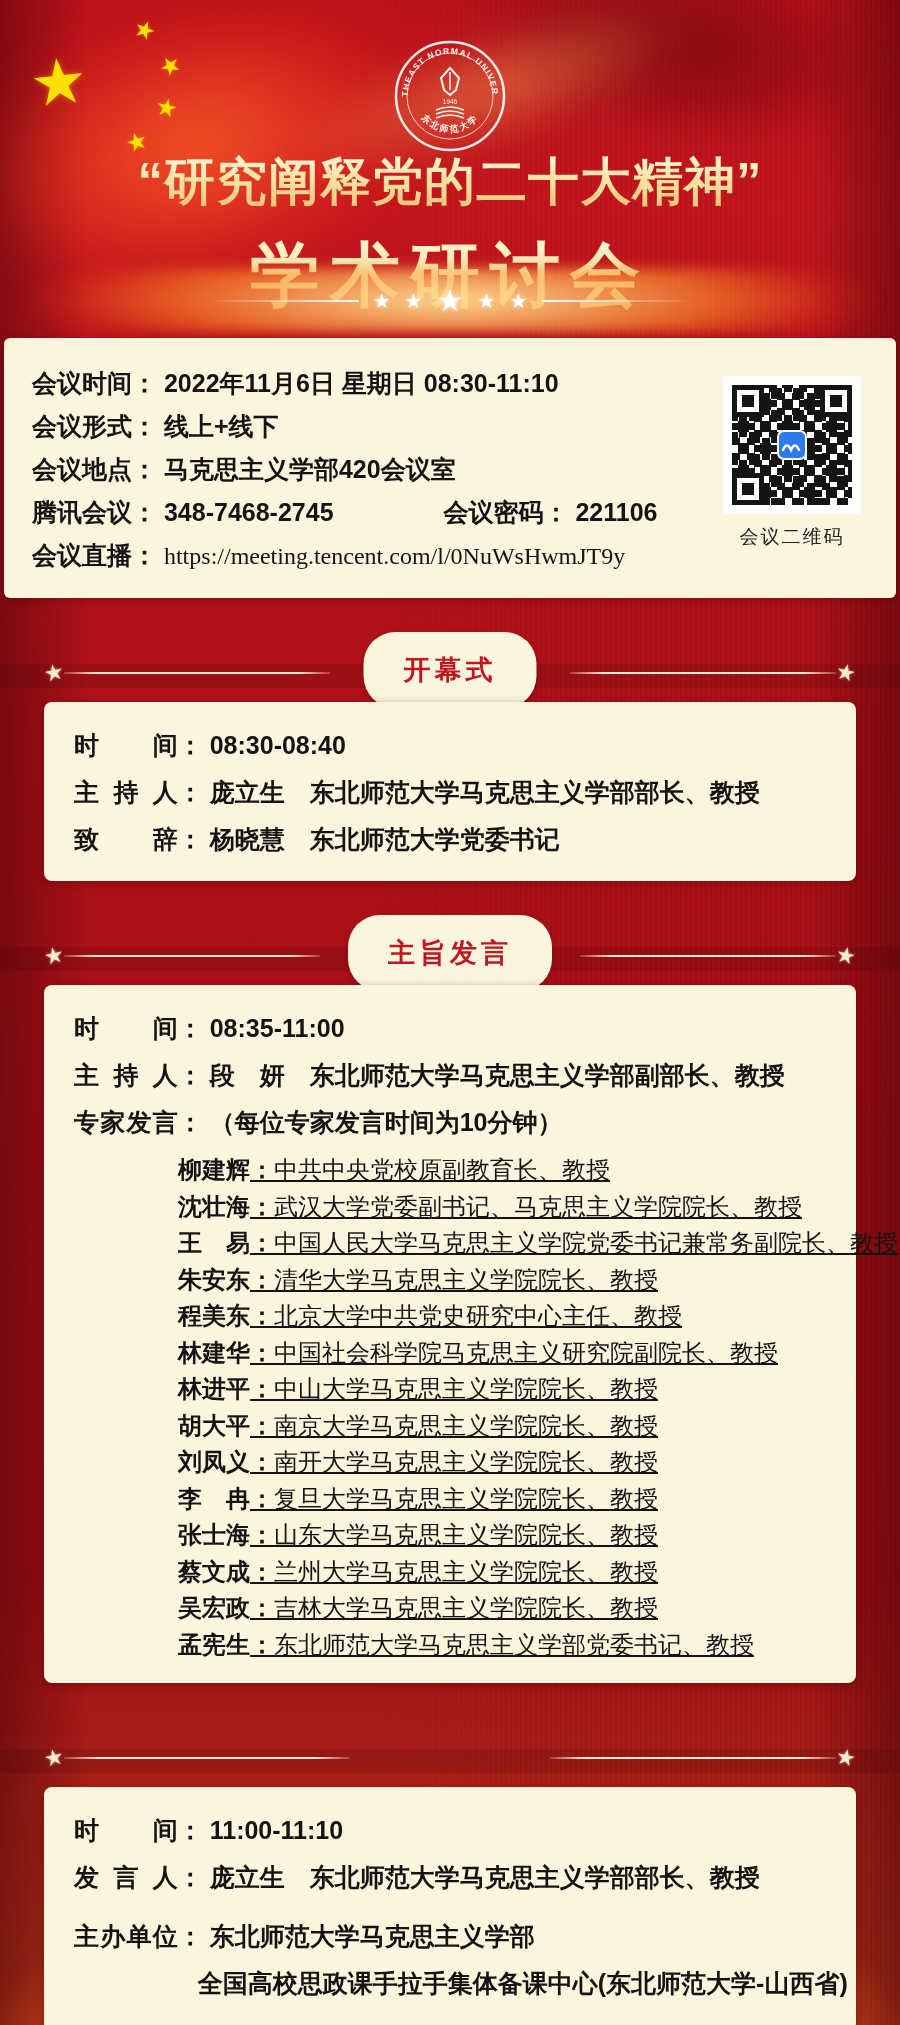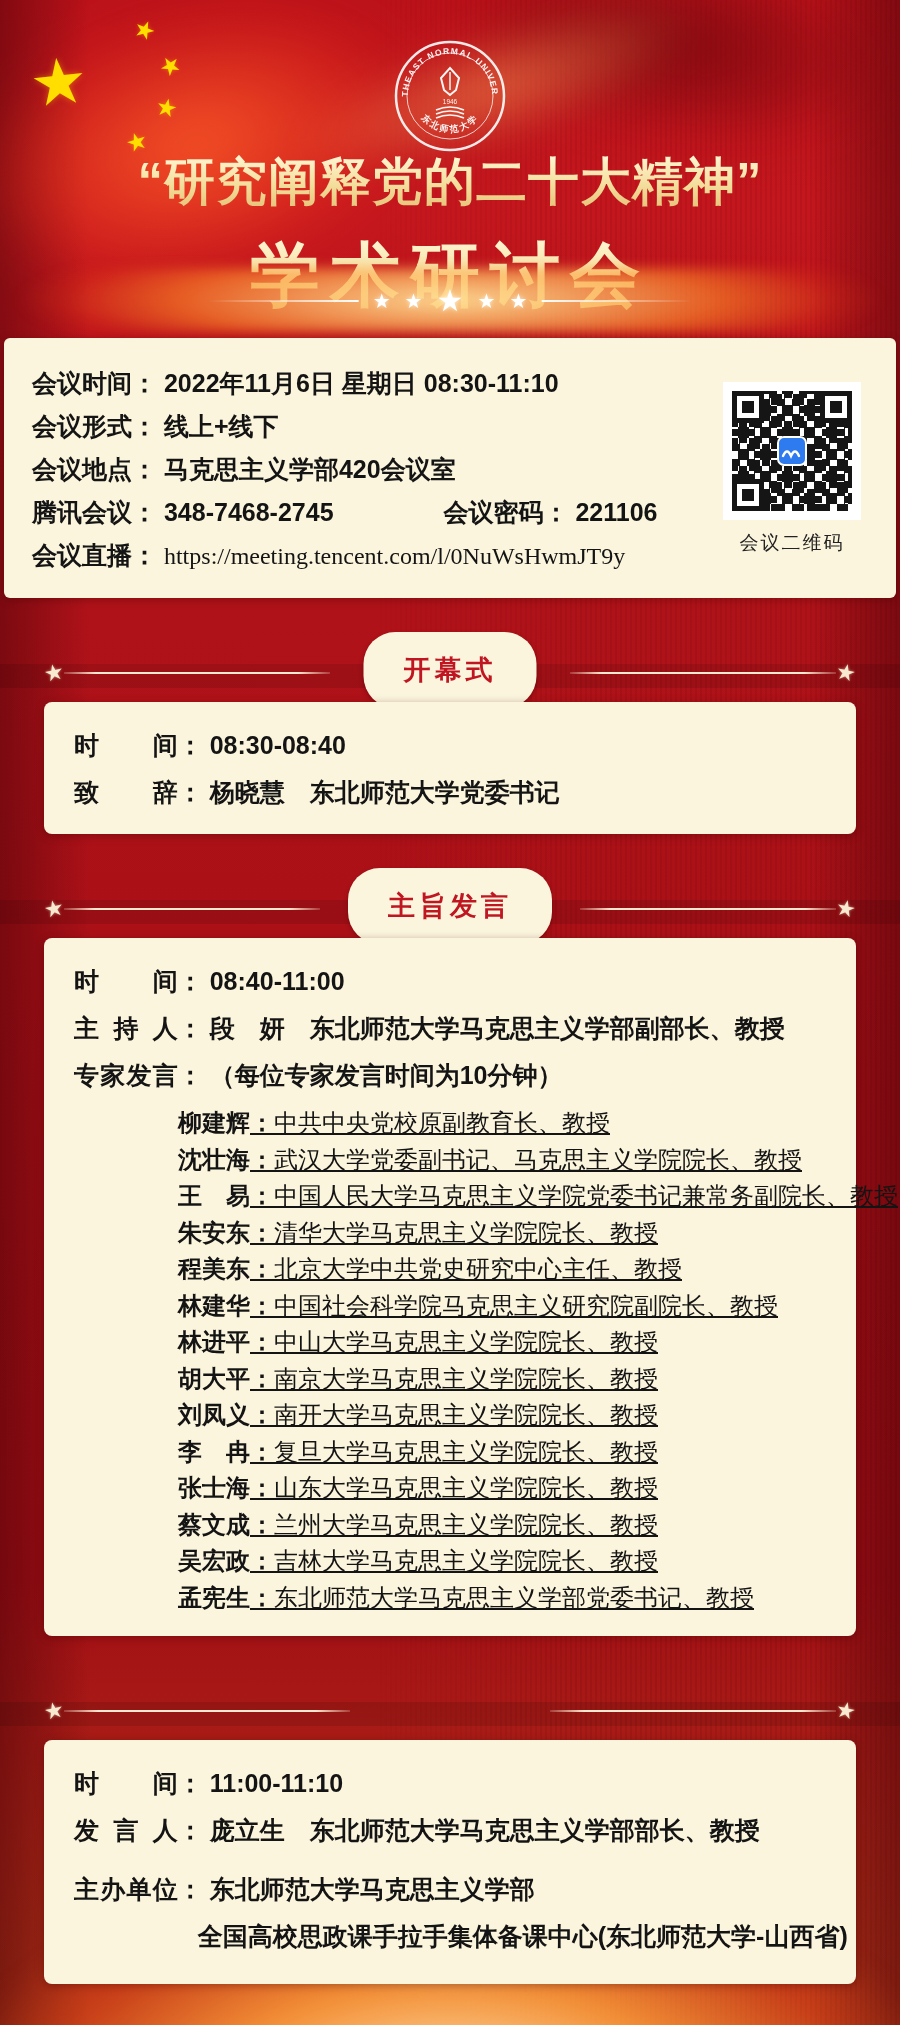--- a/index.html
+++ b/index.html
@@ -53,21 +53,21 @@
   .star-divider .st { font-size:20px; line-height:1; text-shadow:0 0 4px rgba(255,255,255,.7); }
   .star-divider .st.mid { font-size:30px; }
   
   .infobox { position:relative; width:892px; margin:8px auto 0; background:#fbf5dd; border-radius:6px;
         padding:24px 26px 20px 28px; color:#141414; z-index:2; box-shadow:0 2px 8px rgba(60,0,0,.35); }
   .irow { font-size:25px; font-weight:bold; line-height:43px; white-space:nowrap; }
   .irow .lbl { font-weight:bold; }
   .irow .val { font-weight:bold; }
   .irow .gap { display:inline-block; width:96px; }
   .irow .url { font-family:"Liberation Serif","DejaVu Serif",serif; font-weight:normal; font-size:24px; }
-  .qrwrap { position:absolute; right:28px; top:44px; width:152px; text-align:center; }
+  .qrwrap { position:absolute; right:28px; top:38px; width:152px; text-align:center; }
   .qr { position:relative; width:138px; height:138px; margin:0 auto; background:#fff; padding:9px; }
   .qr .mods { position:absolute; inset:9px;
      background:
        repeating-conic-gradient(#151515 0% 25%, transparent 0% 50%) 6px 3px/22px 22px,
        repeating-conic-gradient(#151515 0% 25%, #fff 0% 50%) 0 0/15px 15px; }
   .finder { position:absolute; width:32px; height:32px; border:5px solid #151515; background:#fff; }
   .finder::after { content:""; position:absolute; inset:5px; background:#151515; }
   .f1 { left:9px; top:9px; } .f2 { right:9px; top:9px; } .f3 { left:9px; bottom:9px; }
   .qrcenter { position:absolute; left:50%; top:50%; transform:translate(-50%,-50%);
      width:30px; height:30px; background:#2e7bf0; border-radius:7px; border:2px solid #fff;
@@ -218,40 +218,44 @@
     <span class="st r">★</span>
   </div>
   <div class="pill">开幕式</div>
 </div>
 <div class="panel">
   <div class="prow">
     <span class="jl">时间</span><span class="cl">：</span>
     <span class="pv">08:30-08:40</span>
   </div>
   <div class="prow">
+    <span class="jl">主持人</span><span class="cl">：</span>
+    <span class="pv">庞立生　东北师范大学马克思主义学部部长、教授</span>
+  </div>
+  <div class="prow">
     <span class="jl">致辞</span><span class="cl">：</span>
     <span class="pv">杨晓慧　东北师范大学党委书记</span>
   </div>
 </div>
 
 <div class="sechead">
   <div class="shade"></div>
   <div class="lineband">
     <span class="st">★</span>
     <span class="ln"></span>
       <span style="width:260px"></span>
       <span class="ln"></span>
     <span class="st r">★</span>
   </div>
   <div class="pill">主旨发言</div>
 </div>
 <div class="panel">
   <div class="prow">
     <span class="jl">时间</span><span class="cl">：</span>
-    <span class="pv">08:40-11:00</span>
+    <span class="pv">08:35-11:00</span>
   </div>
   <div class="prow">
     <span class="jl">主持人</span><span class="cl">：</span>
     <span class="pv">段　妍　东北师范大学马克思主义学部副部长、教授</span>
   </div>
   <div class="prow">
     <span class="jl">专家发言</span><span class="cl">：</span>
     <span class="pv">（每位专家发言时间为10分钟）</span>
   </div>
 

